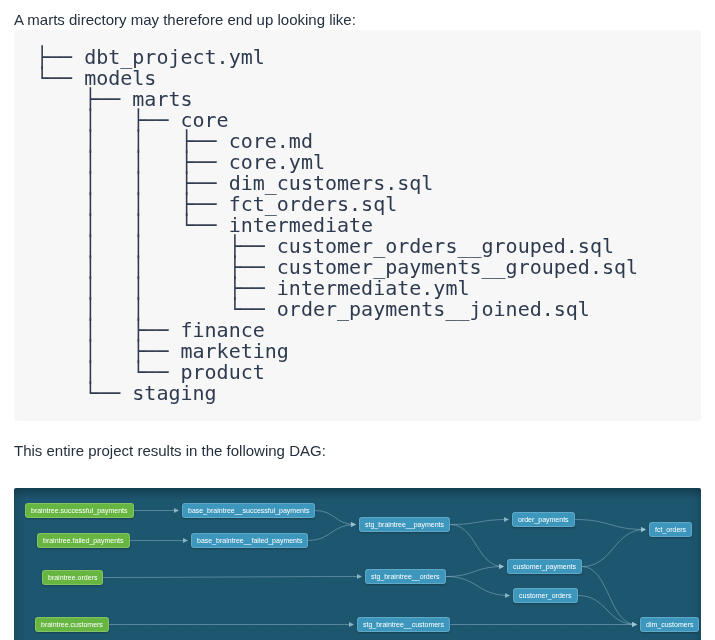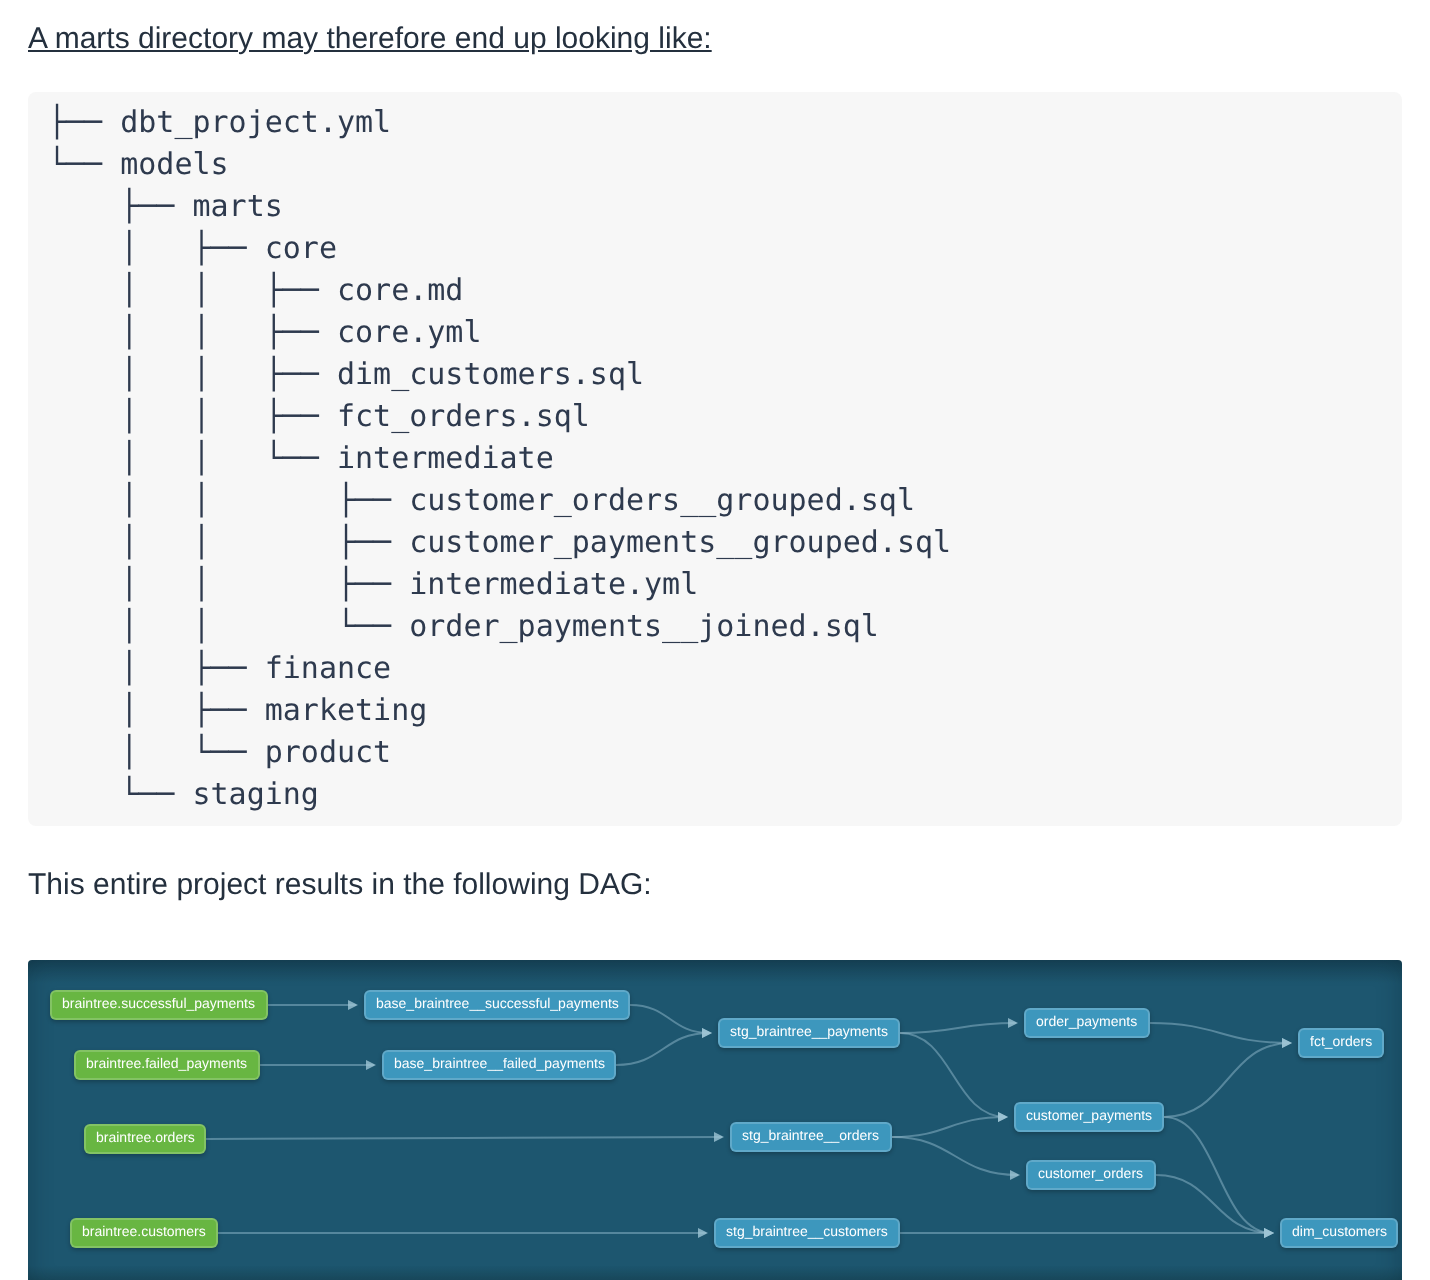--- a/index.html
+++ b/index.html
@@ -5,29 +5,29 @@
   html,body { margin:0; padding:0; }
   body {
     width:715px; height:640px; box-sizing:border-box;
     padding:10px 14px; background:#ffffff;
     font-family:"Liberation Sans", sans-serif;
     overflow:hidden;
   }
   .para {
     margin:0; font-size:15px; line-height:20px; color:#24303e;
   }
-  .intro { margin-bottom:16px;text-decoration:underline; }
+  .intro { margin-bottom:0; }
   .code-block {
     background:#f7f7f7; border-radius:4px;
     padding:5px 10px; margin:0 0 20px 0;
   }
   .code-block pre {
-    margin:0; white-space:pre;
+    margin:12px; white-space:pre;
     font-family:"DejaVu Sans Mono", monospace;
-    font-size:15px; line-height:21px; color:#2e3a4e;
+    font-size:20px; line-height:21px; color:#2e3a4e;
   }
   .dag-intro { margin-bottom:27px; }
   .dag-image {
     position:relative; width:687px; height:166px;
     border-radius:2px; overflow:hidden;
     background:linear-gradient(180deg,#17455a 0%,#1d566f 7%,#1d566f 92%,#15404f 100%);
     box-shadow:inset 0 0 12px rgba(0,20,30,.28);
   }
   .dag-edges { position:absolute; left:0; top:0; width:100%; height:100%; }
   .dag-node {

